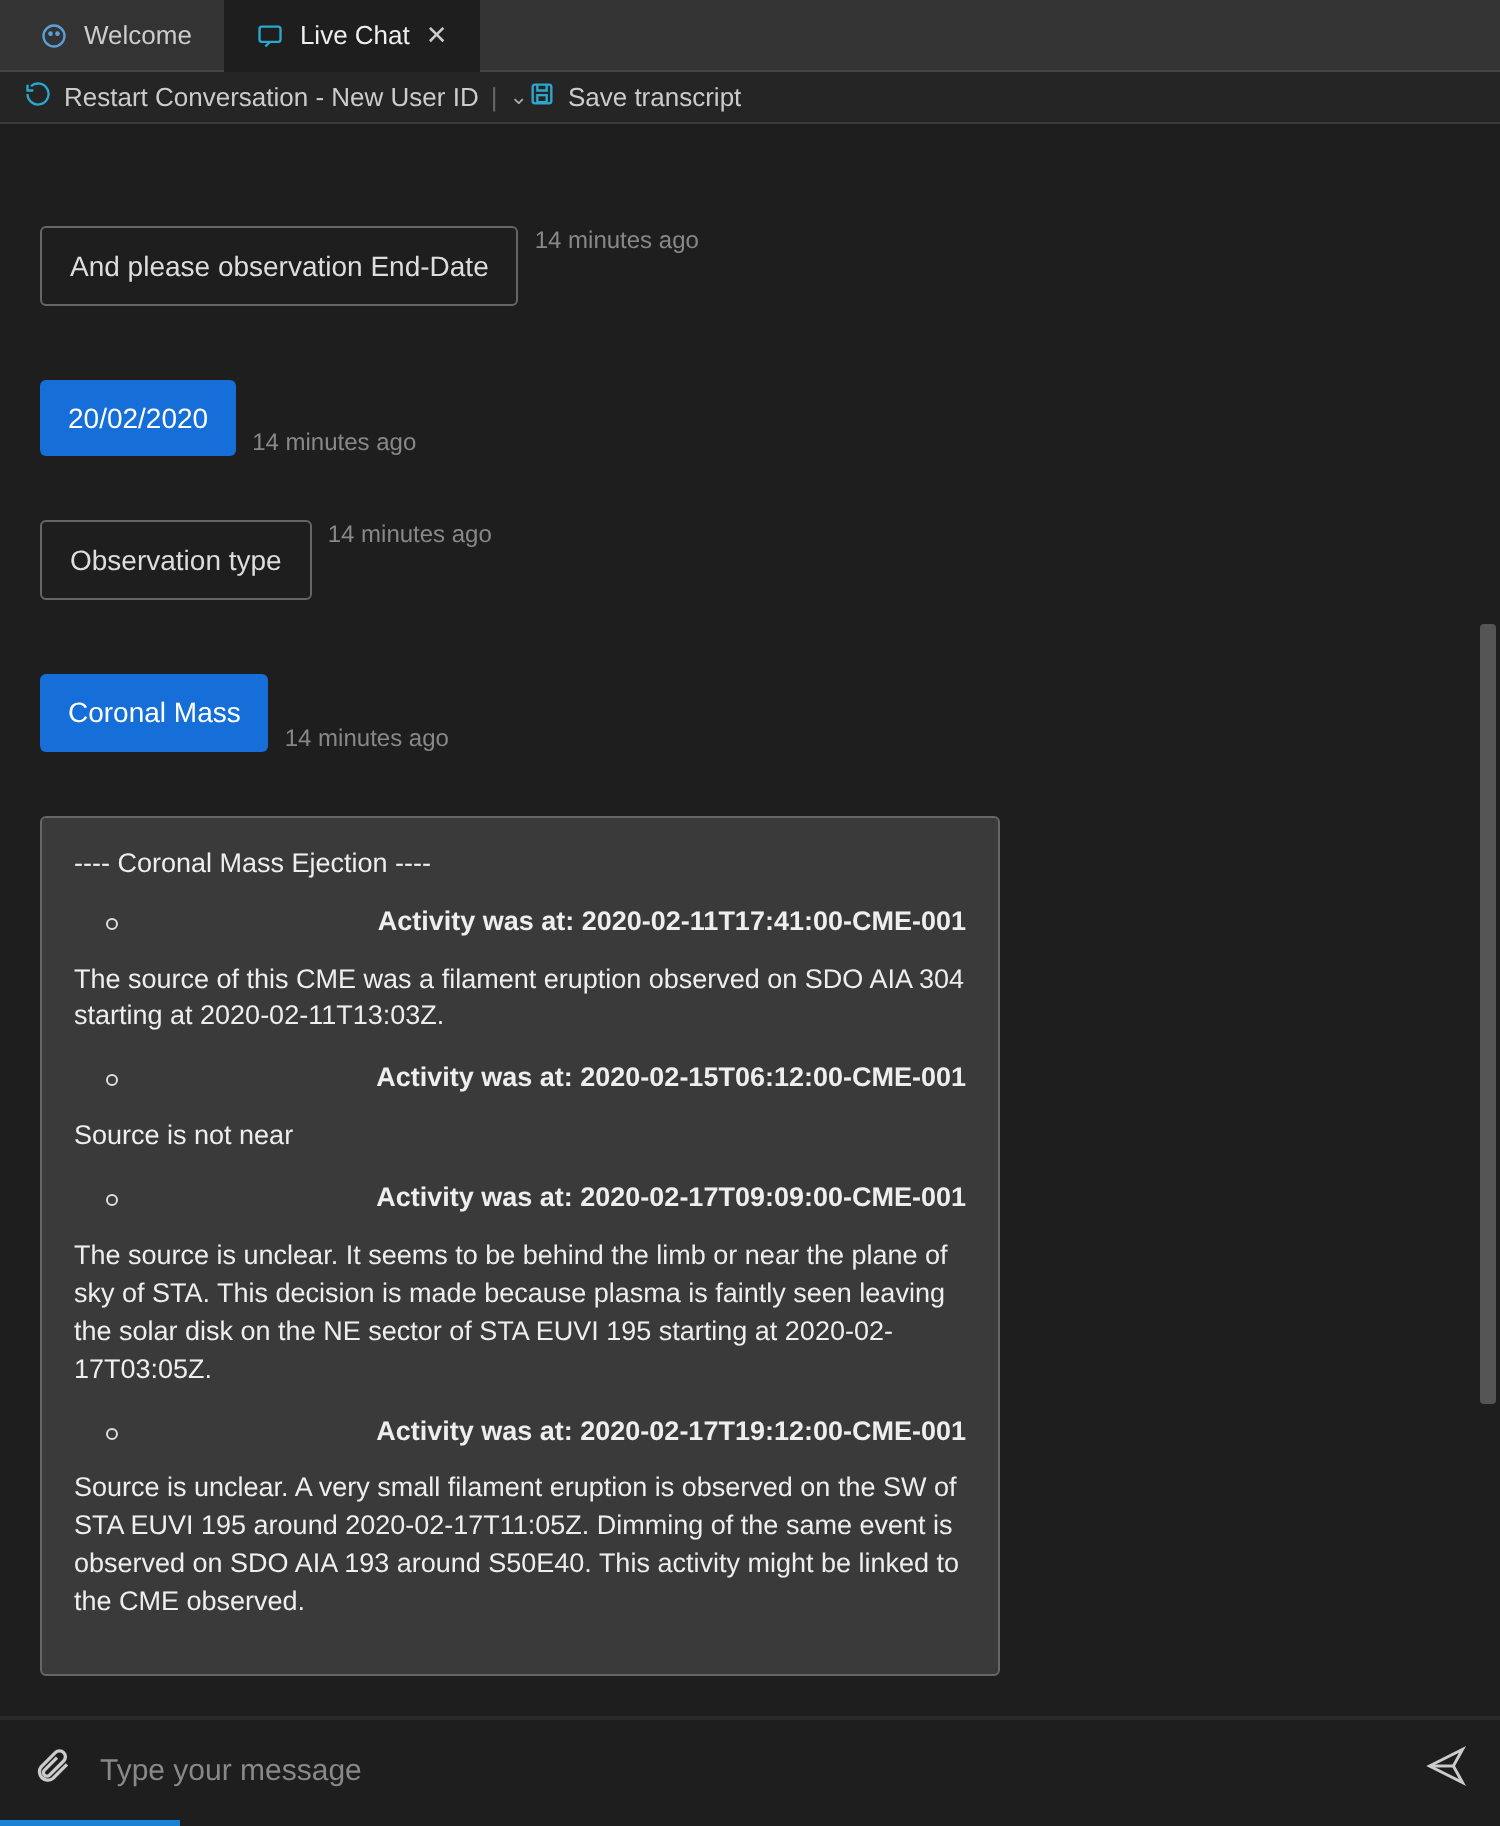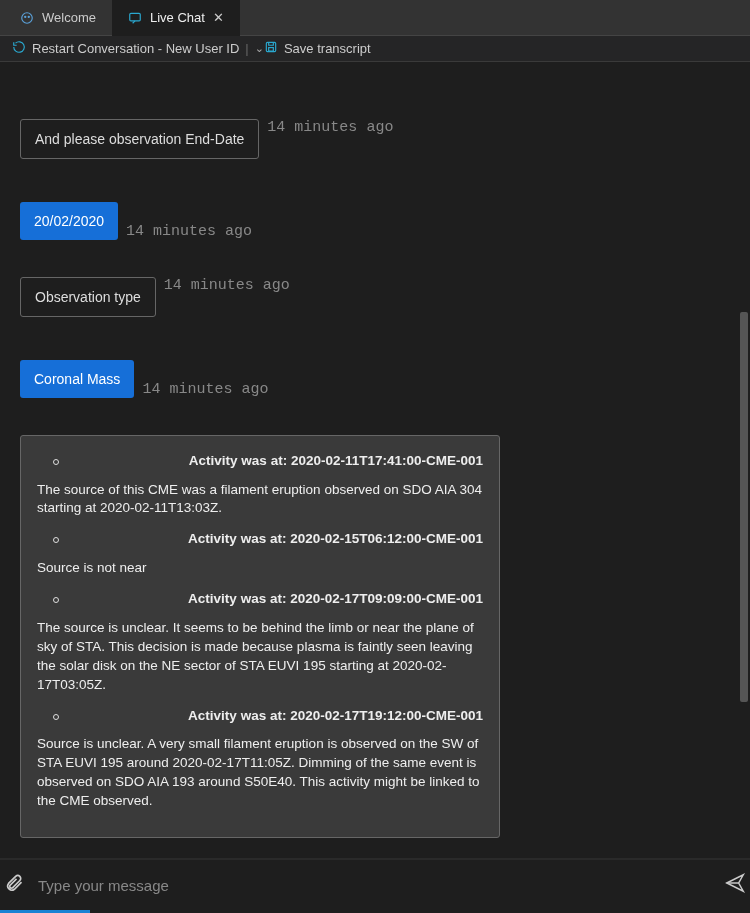--- a/index.html
+++ b/index.html
@@ -110,24 +110,23 @@
     border: 1px solid #666;
     background: #1e1e1e;
     color: #ddd;
   }
   .bubble.user-msg {
     background: #166fd8;
     color: #fff;
     border-radius: 3px;
   }
   .timestamp {
-    font-size: 15px;
+    font-size: 12px;
     color: #888;
     padding: 0 4px;
-    font-family: Liberation Mono, monospace;
   }
   .msg-row.user .timestamp { text-align: right; }
   .spacer-md { height: 26px; }
   .spacer-lg { height: 32px; }
   
   .rich-box {
     border: 1px solid #666;
     background: #3a3a3a;
     color: #eee;
     padding: 14px 16px;
@@ -179,21 +178,21 @@
     background: #555;
     border-radius: 2px;
   }
   
   .inputbar {
     height: 52px;
     display: flex;
     align-items: center;
     background: #1e1e1e;
     border-top: 2px solid #2a2a2a;
-    padding: 0 4px;
+    padding: 0 16px;
     gap: 14px;
   }
   .inputbar input {
     flex: 1;
     background: transparent;
     border: none;
     outline: none;
     color: #ccc;
     font-size: 15px;
   }
@@ -289,20 +288,21 @@
 
       <div class="msg-row user">
         <div class="bubble user-msg">Coronal Mass</div>
         <div class="timestamp">14 minutes ago</div>
       </div>
 
       <div class="spacer-md"></div>
 
       <div class="msg-row bot">
         <div class="rich-box">
+          <div class="section-title">---- Coronal Mass Ejection ----</div>
           <ul>
               <li>Activity was at: 2020-02-11T17:41:00-CME-001</li>
             </ul>
           <p>The source of this CME was a filament eruption observed on SDO AIA 304 starting at 2020-02-11T13:03Z.</p>
           <ul>
               <li>Activity was at: 2020-02-15T06:12:00-CME-001</li>
             </ul>
           <p>Source is not near</p>
           <ul>
               <li>Activity was at: 2020-02-17T09:09:00-CME-001</li>

